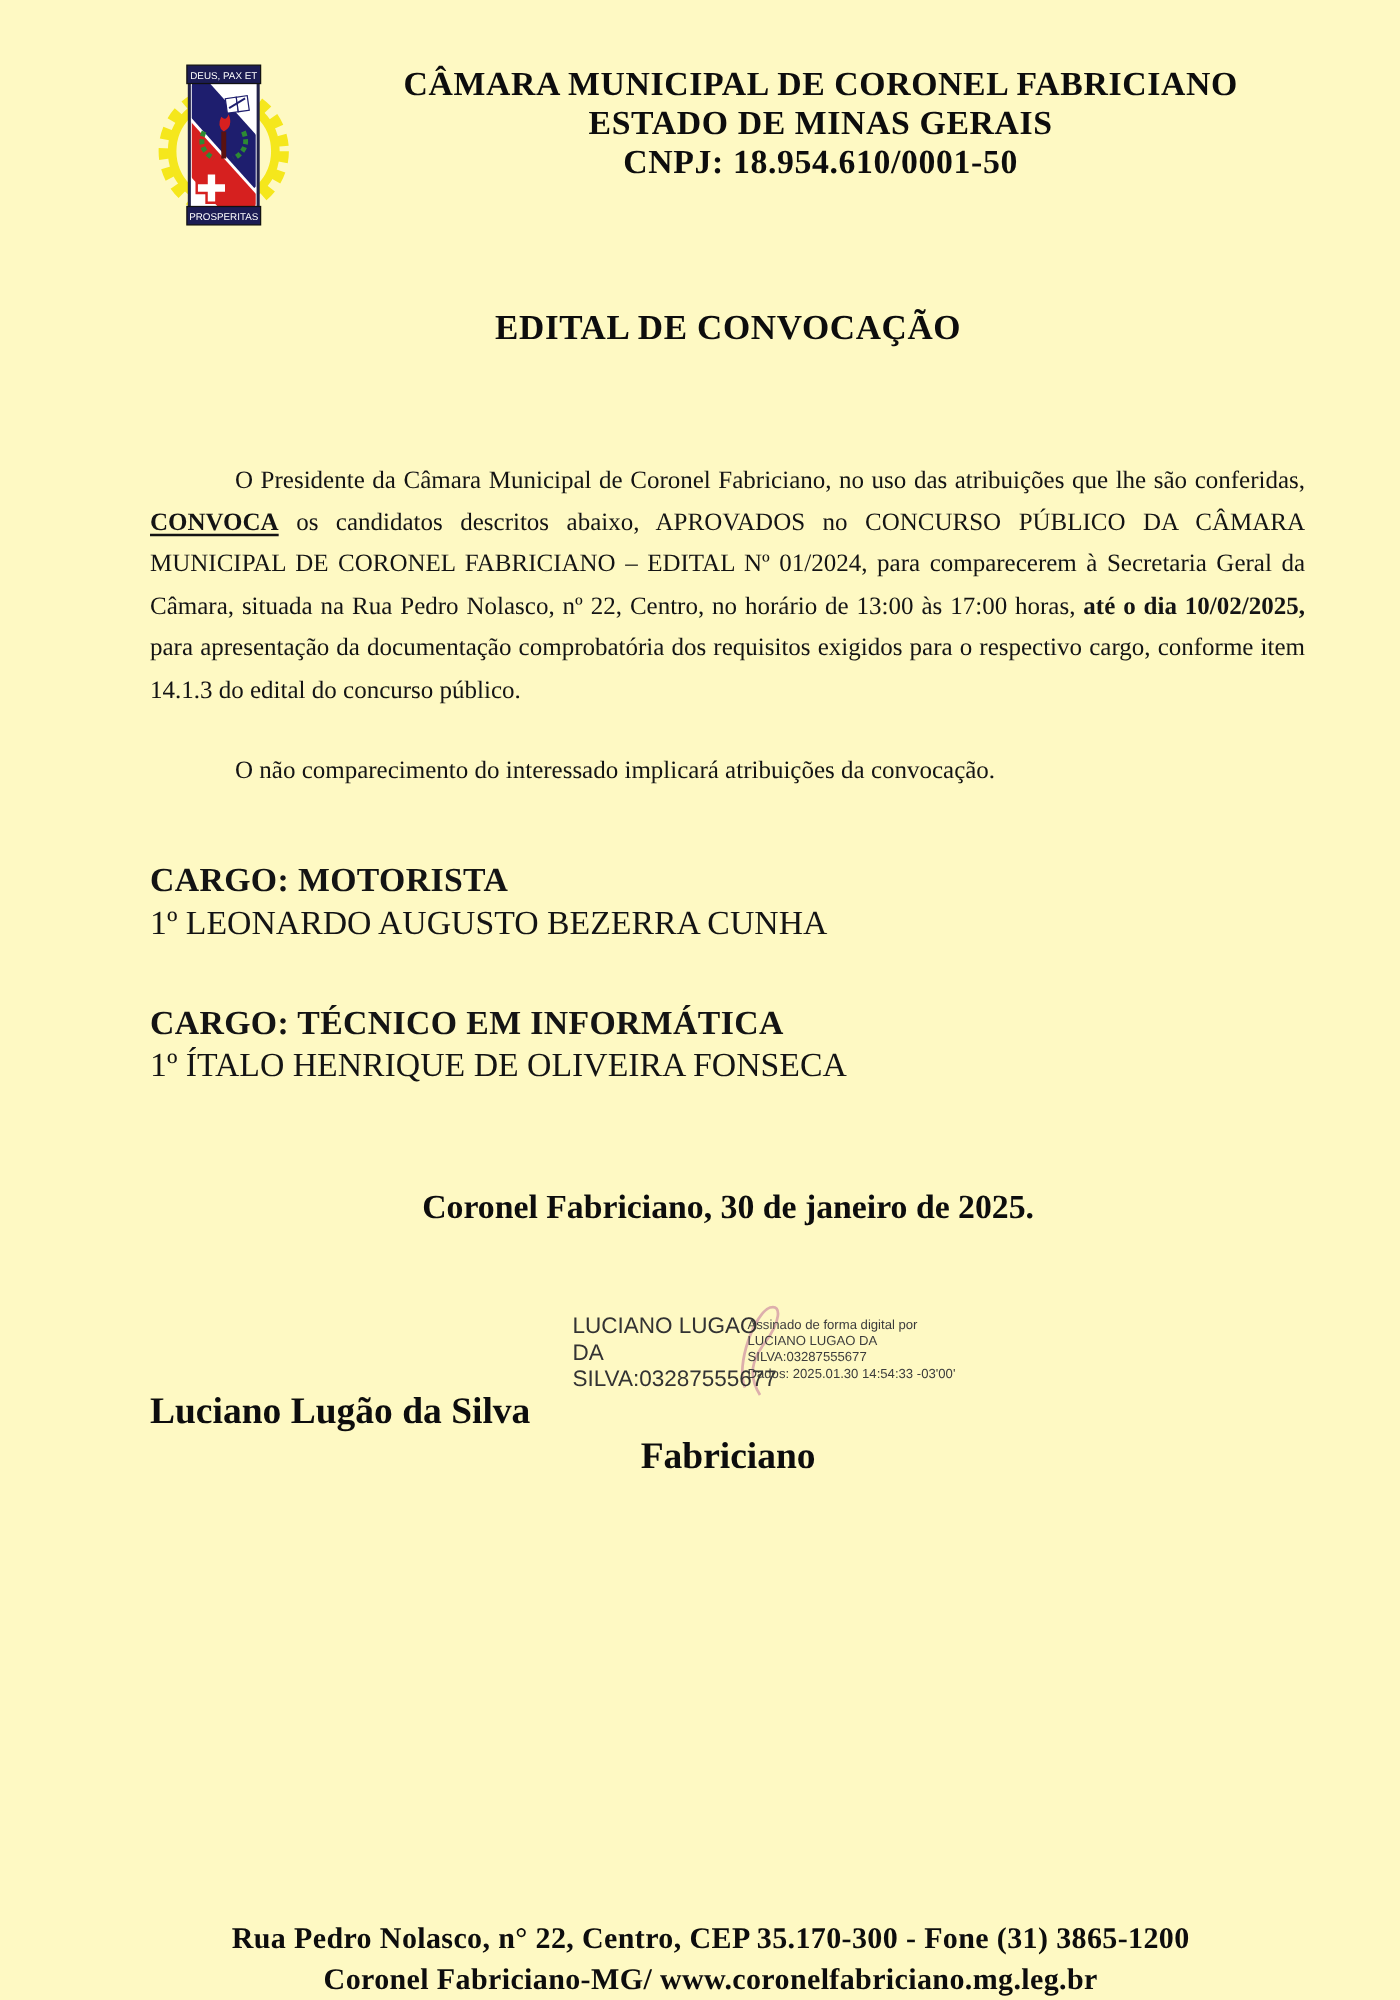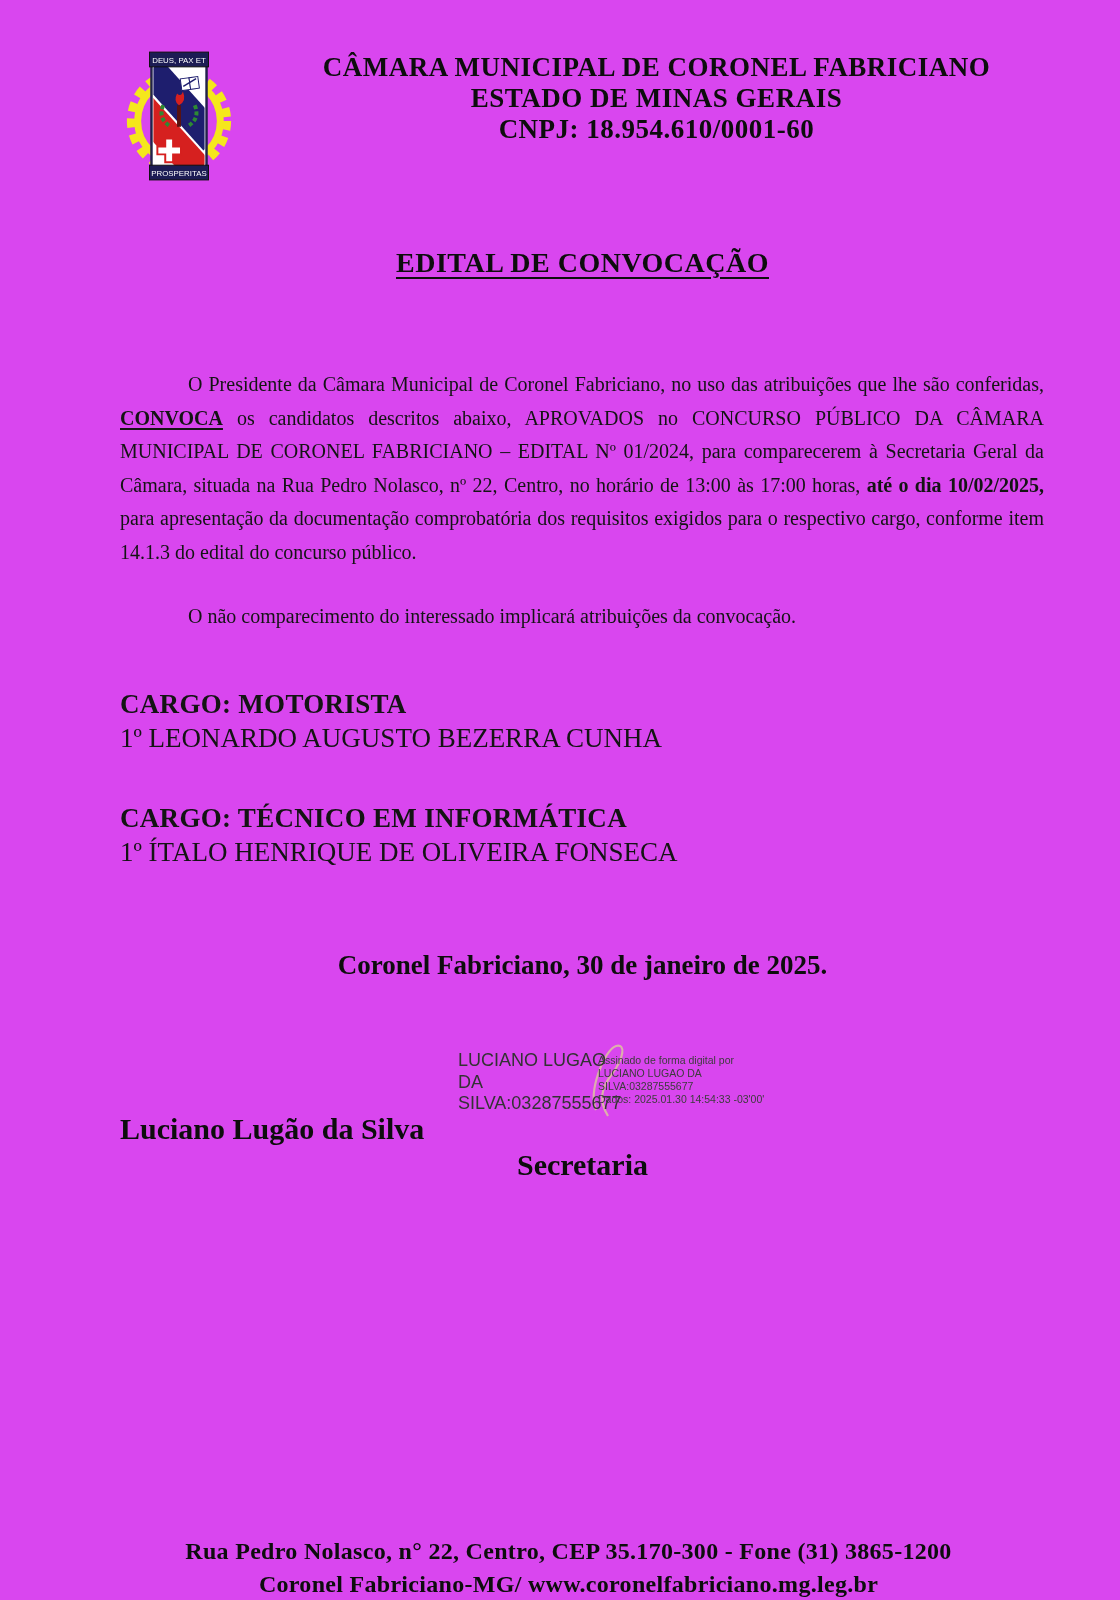--- a/index.html
+++ b/index.html
@@ -1,20 +1,20 @@
 <!DOCTYPE html>
 <html><head>
 <meta charset="utf-8">
 <style>
   html,body { margin:0; padding:0; background:#e8e8e8; }
   .page {
     position:relative;
     width:1120px; height:1600px;
     margin:0 auto;
-    background:#d946ef;
+    background:#fef9c3;
     font-family:"Liberation Serif", serif;
     color:#111111;
     overflow:hidden;
   }
   
   .letterhead {
     position:absolute; top:42px; left:120px; right:75px;
     display:flex; align-items:flex-start;
   }
   .logo-wrap { width:118px; height:150px; flex:0 0 auto; }
@@ -22,21 +22,20 @@
     flex:1; text-align:center;
     font-weight:bold; font-size:27px; line-height:31px;
     letter-spacing:0.5px; padding-top:10px; padding-left:30px;
     color:#0d0d0d;
   }
   
   .doc-title {
     position:absolute; top:247px; left:120px; right:75px;
     margin:0; text-align:center;
     font-size:28px; font-weight:bold;
-    text-decoration:underline;
     text-underline-offset:5px;
     letter-spacing:0.5px;
     color:#0d0d0d;
   }
   
   .body-par {
     position:absolute; left:120px; right:76px;
     margin:0;
     font-size:20px; line-height:33.5px;
     text-align:justify; text-indent:68px;
@@ -139,21 +138,21 @@
           <rect x="30" y="10" width="60" height="15" fill="#1c1c54" stroke="#111" stroke-width="1"></rect>
           <text x="60" y="21" text-anchor="middle" font-family="Liberation Sans, sans-serif" font-size="8" fill="#ffffff">DEUS, PAX ET</text>
           <rect x="30" y="125" width="60" height="15" fill="#1c1c54" stroke="#111" stroke-width="1"></rect>
           <text x="60" y="136" text-anchor="middle" font-family="Liberation Sans, sans-serif" font-size="8" fill="#ffffff">PROSPERITAS</text>
         </g>
       </svg>
     </div>
     <div class="letterhead-text">
       <div>CÂMARA MUNICIPAL DE CORONEL FABRICIANO</div>
       <div>ESTADO DE MINAS GERAIS</div>
-      <div>CNPJ: 18.954.610/0001-60</div>
+      <div>CNPJ: 18.954.610/0001-50</div>
     </div>
   </header>
 
   <h1 class="doc-title">EDITAL DE CONVOCAÇÃO</h1>
 
   <p class="body-par par1"><span>O Presidente da Câmara Municipal de Coronel Fabriciano, no uso das atribuições que lhe são conferidas, </span><span class="b u">CONVOCA</span><span> os candidatos descritos abaixo, APROVADOS no CONCURSO PÚBLICO DA CÂMARA MUNICIPAL DE CORONEL FABRICIANO – EDITAL Nº 01/2024, para comparecerem à Secretaria Geral da Câmara, situada na Rua Pedro Nolasco, nº 22, Centro, no horário de 13:00 às 17:00 horas, </span><span class="b">até o dia 10/02/2025,</span><span> para apresentação da documentação comprobatória dos requisitos exigidos para o respectivo cargo, conforme item 14.1.3 do edital do concurso público.</span></p>
 
   <p class="body-par par2">O não comparecimento do interessado implicará atribuições da convocação.</p>
 
   <div class="position-block pos1">
@@ -178,20 +177,20 @@
     </div>
     <div class="sig-small">
       <div>Assinado de forma digital por</div>
       <div>LUCIANO LUGAO DA</div>
       <div>SILVA:03287555677</div>
       <div>Dados: 2025.01.30 14:54:33 -03'00'</div>
     </div>
   </div>
 
   <div class="signer-name">Luciano Lugão da Silva</div>
-  <div class="signer-title">Secretaria</div>
+  <div class="signer-title">Fabriciano</div>
 
   <footer class="page-footer">
     <div>Rua Pedro Nolasco, n° 22, Centro, CEP 35.170-300 - Fone (31) 3865-1200</div>
     <div>Coronel Fabriciano-MG/ www.coronelfabriciano.mg.leg.br</div>
   </footer>
 
 </div>
 
 </body></html>

